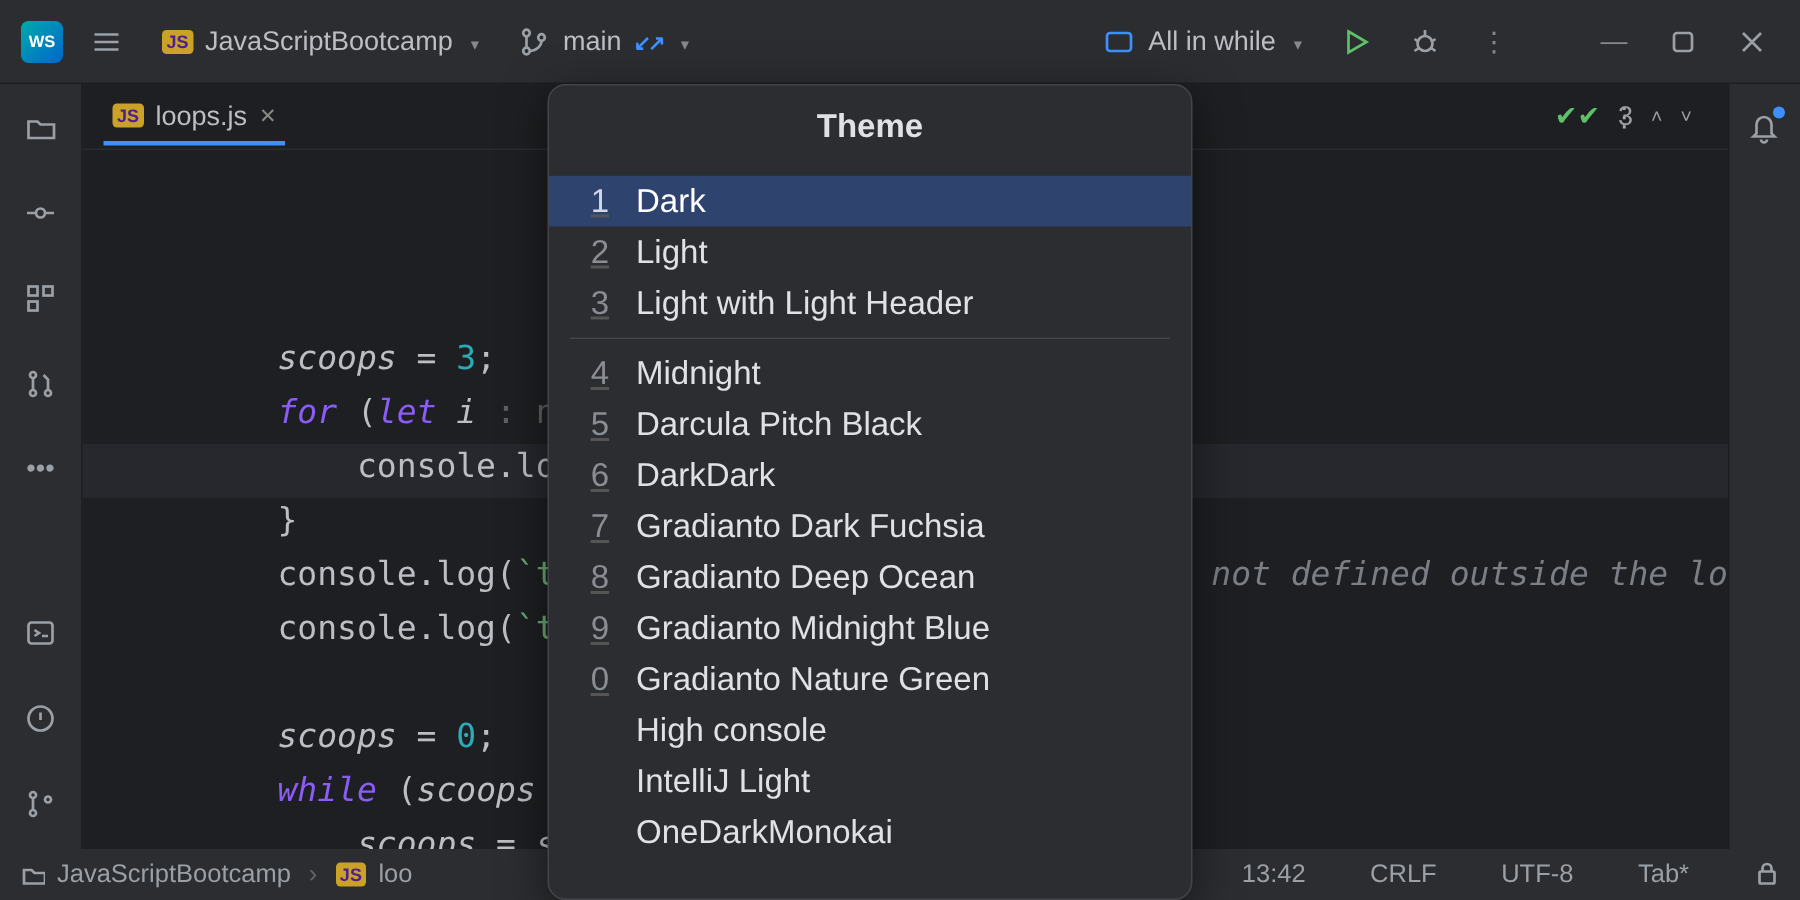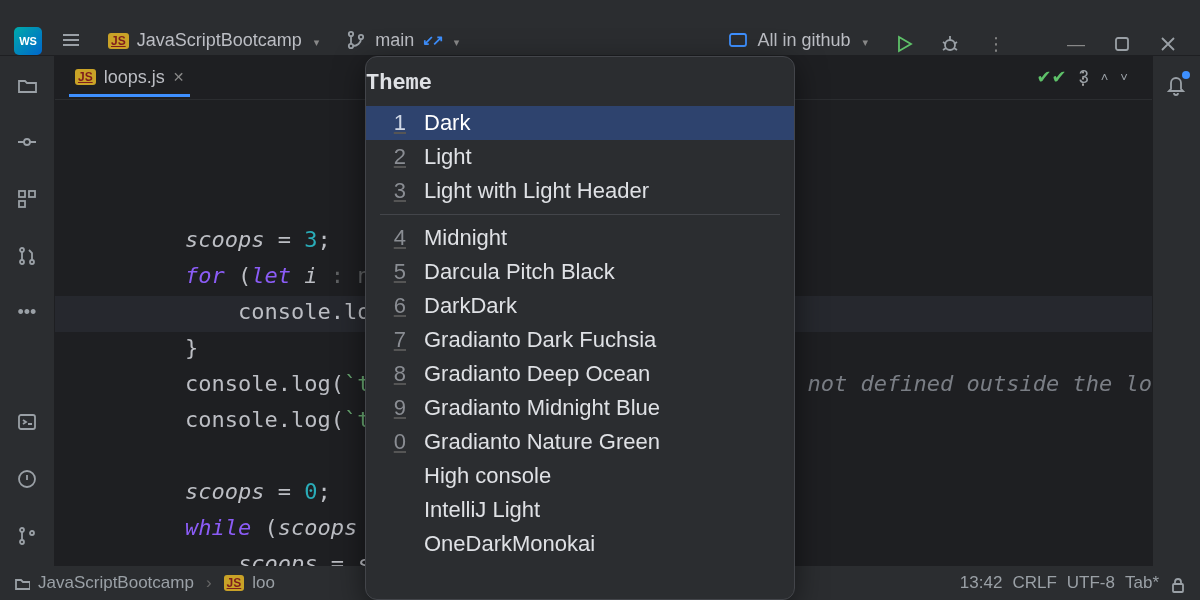--- a/index.html
+++ b/index.html
@@ -3,32 +3,32 @@
 <meta charset="utf-8">
 <style>
 * { box-sizing: border-box; margin: 0; padding: 0; }
 body {
   width: 1200px; height: 600px; overflow: hidden;
   background: #1e1f22; color: #bcbec4;
   font-family: -apple-system, "Segoe UI", sans-serif;
   font-size: 18px; position: relative;
 }
 .titlebar {
-  height: 56px; display: flex; align-items: flex-end;
+  height: 56px; display: flex; align-items: center;
   padding: 0 14px; gap: 10px; background: #2b2d30;
   border-bottom: 1px solid #1e1f22;
 }
 .ws-logo {
   width: 28px; height: 28px; background: linear-gradient(135deg,#0aa,#06c);
   border-radius: 5px; display:flex;align-items:center;justify-content:center;
   font-size:11px; font-weight:700; color:#fff;
 }
 .menu-btn, .tb-item { display:flex; align-items:center; gap:8px; padding:4px 8px; border-radius:5px; color:#bcbec4; }
 .tb-item .caret::after { content:"▾"; font-size:11px; color:#888; margin-left:4px; }
-.js-badge { background:#c9a227; color:#7f1d1d; font-weight:700; font-size:12px; border-radius:3px; padding:1px 3px;text-decoration:underline; }
+.js-badge { background:#c9a227; color:#4c1d95; font-weight:700; font-size:12px; border-radius:3px; padding:1px 3px; }
 .arrows { color:#3e90ff; font-size:14px; font-weight:700; letter-spacing:-2px; }
 .spacer { flex:1; }
 .play { color:#5ec169; }
 .bug { color:#666; }
 .wc { width:36px; display:flex; justify-content:center; color:#888; }
 .body { display:flex; height: calc(600px - 56px - 34px); }
 .sidebar { width:64px; background:#2b2d30; border-right:1px solid #1e1f22;
   display:flex; flex-direction:column; align-items:center; padding-top:18px; gap:30px; color:#9aa0a6; }
 .editor-area { flex:1; display:flex; flex-direction:column; position:relative; }
 .tabs { height:44px; display:flex; align-items:center; padding-left:14px; gap:14px; border-bottom:1px solid #2b2d30; }
@@ -52,28 +52,28 @@
 .analysis .chk { color:#5ec169; }
 .comment-tail { color:#7a7e85; font-style:italic; }
 .rsb { width:56px; background:#2b2d30; border-left:1px solid #1e1f22;
   display:flex; flex-direction:column; align-items:center; padding-top:18px; color:#9aa0a6; }
 .bell-dot { position:relative; }
 .bell-dot::after { content:""; position:absolute; top:-3px; right:-3px; width:8px; height:8px; background:#3e90ff; border-radius:50%; }
 .status { position:absolute; left:0; right:0; bottom:0; height:34px; background:#2b2d30;
   display:flex; align-items:center; padding:0 14px; gap:14px; color:#9aa0a6; font-size:17px; }
 .status .crumb { display:flex; align-items:center; gap:8px; }
 .status .sep::after { content:"›"; margin:0 4px; color:#666; }
-.status .right { margin-left:auto; display:flex; gap:10px; align-items:flex-end; }
+.status .right { margin-left:auto; display:flex; gap:43px; align-items:flex-start; }
 .popup {
   position:absolute; left:365px; top:56px; width:430px; height:544px;
   background:#2b2d30; border:1px solid #43454a; border-radius:12px;
   box-shadow:0 8px 30px rgba(0,0,0,.5); overflow:hidden; z-index:20;
   display:flex; flex-direction:column;
 }
-.popup-title { font-size:22px; font-weight:600; color:#dfe1e5; padding:14px 0 10px;font-family:Liberation Mono, monospace; }
+.popup-title { text-align:center; font-size:22px; font-weight:600; color:#dfe1e5; padding:14px 0 20px; }
 .popup-list { overflow:auto; }
 .prow { display:flex; align-items:center; gap:18px; padding:4px 22px; font-size:22px; color:#dfe1e5; }
 .prow .num { width:18px; text-align:right; color:#8a8d93; text-decoration: underline; text-decoration-color:#555; }
 .prow .num.nolink { text-decoration:none; visibility:hidden; }
 .prow.sel { background:#2e436e; color:#fff; }
 .prow.sel .num { color:#d0d8e6; }
 .divider { height:1px; background:#43454a; margin:6px 14px; }
 svg { width:22px; height:22px; stroke:#9aa0a6; stroke-width:1.8; fill:none; }
 </style>
 </head>
@@ -100,21 +100,21 @@
       </svg>
     <span>main</span>
     <span class="arrows">↙↗</span>
     <span class="caret"></span>
   </div>
   <div class="spacer"></div>
   <div class="tb-item">
     <svg style="stroke:#3e90ff">
         <rect x="3" y="5" width="16" height="12" rx="2"></rect>
       </svg>
-    <span>All in github</span>
+    <span>All in while</span>
     <span class="caret"></span>
   </div>
   <div class="wc play">
     <svg style="stroke:#5ec169;fill:none">
         <path d="M6 4l12 7-12 7z"></path>
       </svg>
   </div>
   <div class="wc bug">
     <svg>
         <circle cx="11" cy="12" r="5"></circle>

